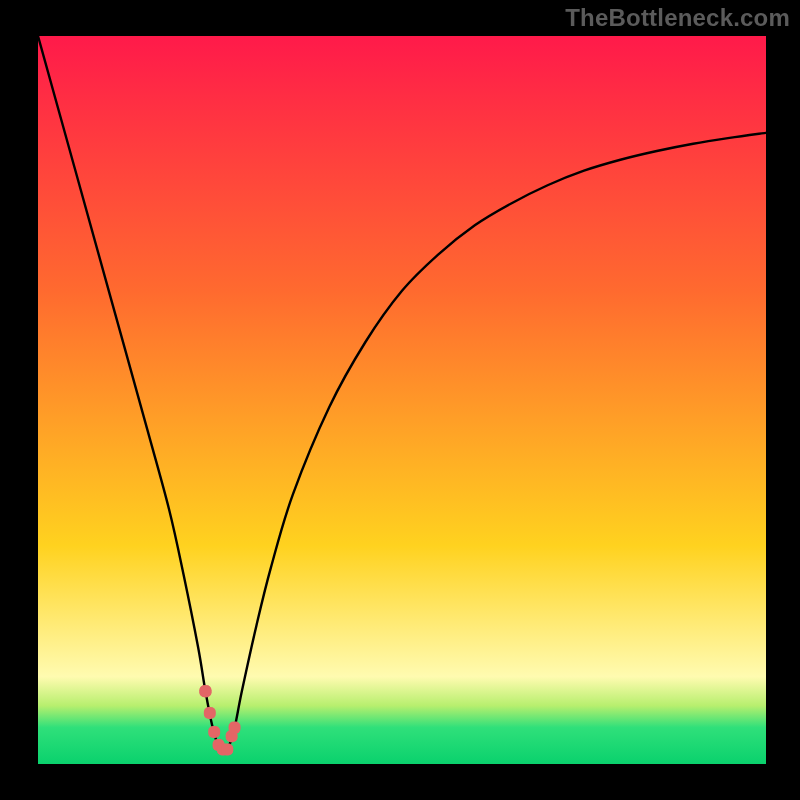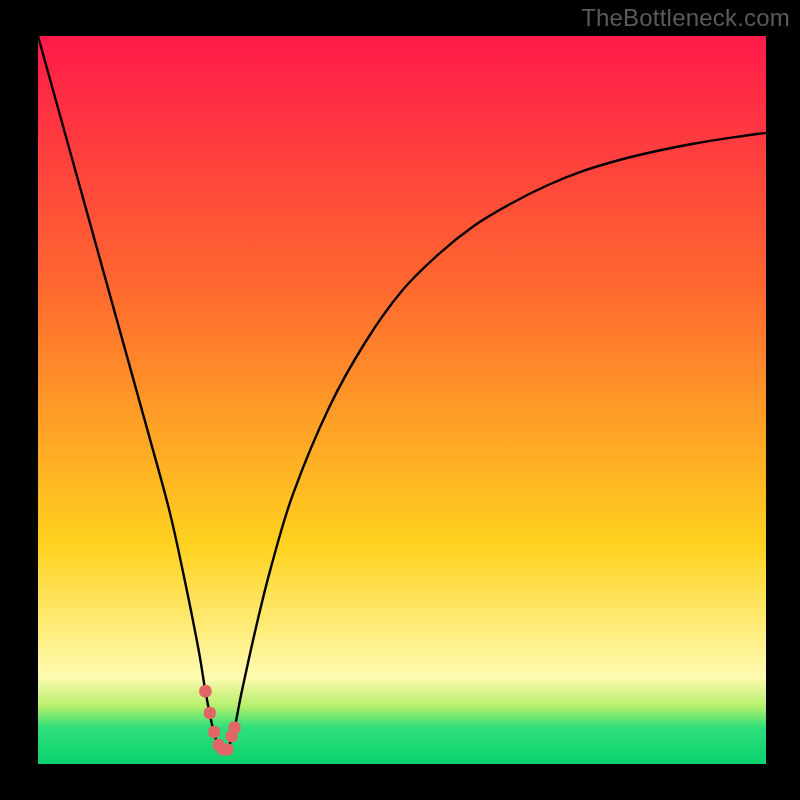--- a/index.html
+++ b/index.html
@@ -18,21 +18,21 @@
     width: 800px;
     height: 800px;
     background: #000;
   }
   .watermark {
     position: absolute;
     top: 4px;
     right: 10px;
     color: #5b5b5b;
     font-size: 24px;
-    font-weight: 400;
+    font-weight: 700;
     letter-spacing: 0.2px;
     z-index: 50;
   }
   svg.chart {
     position: absolute;
     left: 0;
     top: 0;
     width: 800px;
     height: 800px;
   }

